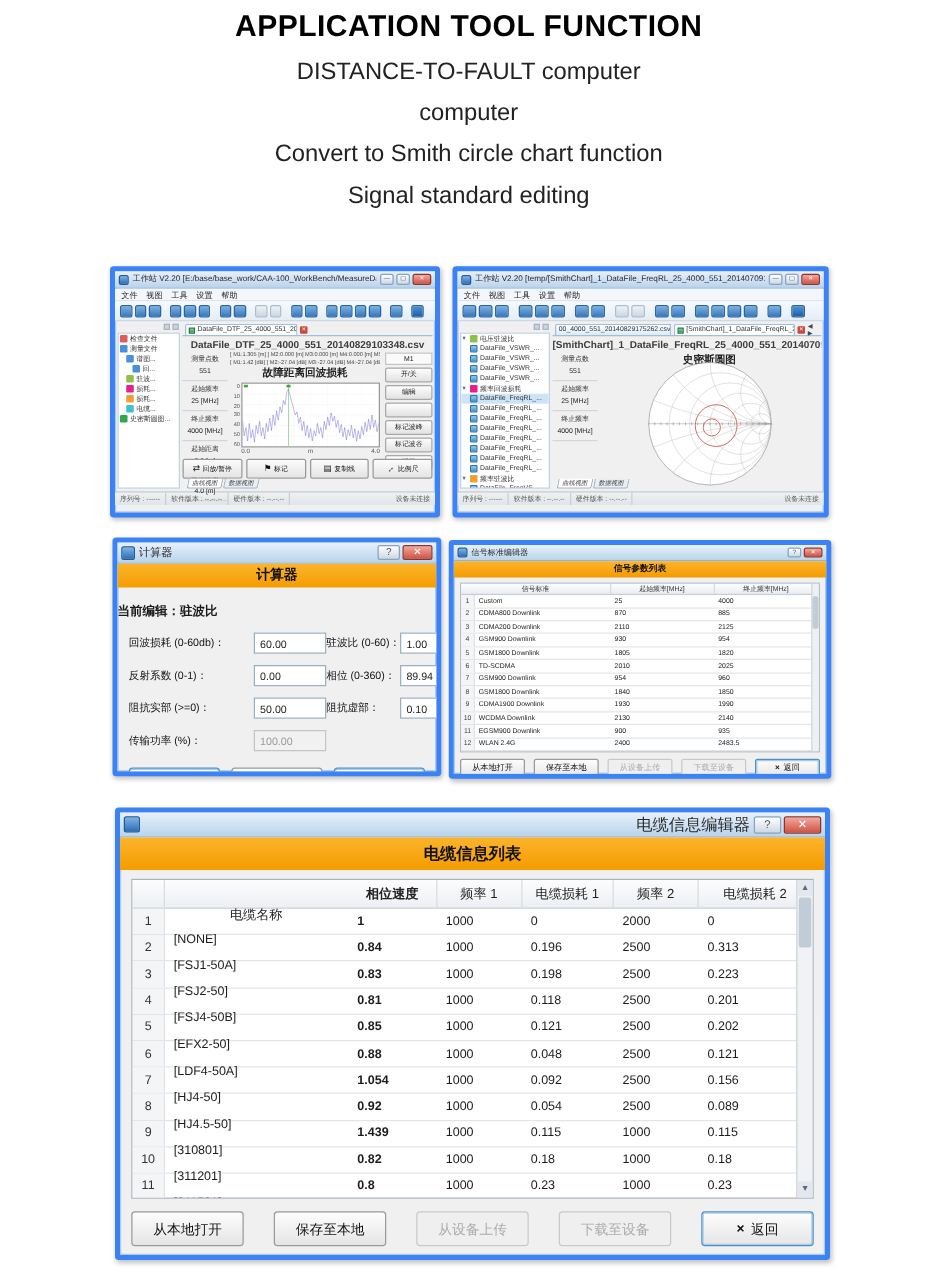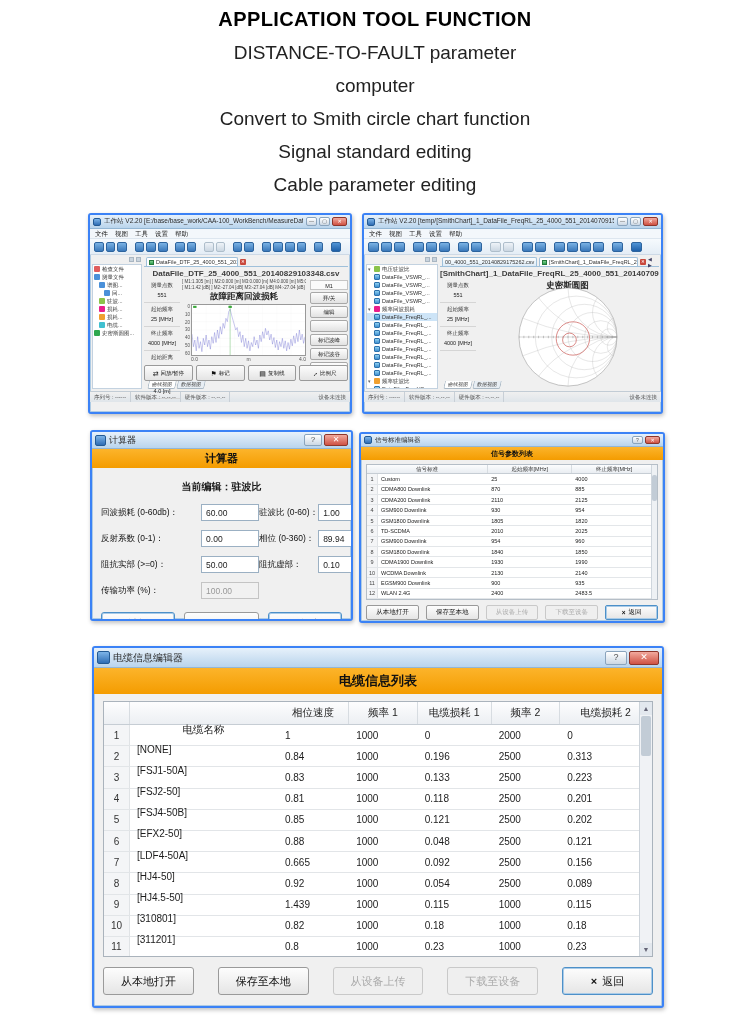--- a/index.html
+++ b/index.html
@@ -2,25 +2,25 @@
 <html><head>
 <meta charset="utf-8">
 <style>
   * { margin:0; padding:0; box-sizing:border-box; }
   html,body { background:#fff; }
   body { width:750px; height:1024px; position:relative; font-family:"Liberation Sans","DejaVu Sans",sans-serif; color:#1a1a1a; overflow:hidden; }
   .page { position:absolute; inset:0; }
 
   
   .hdr { position:absolute; top:0; left:0; width:750px; text-align:center; }
-  .hdr h1 { font-size:20px; font-weight:bold; letter-spacing:.4px; margin-top:8px; color:#000; }
+  .hdr h1 { font-size:24px; font-weight:bold; letter-spacing:.4px; margin-top:8px; color:#000; }
   .hdr .sub { font-size:19px; font-weight:400; color:#222; margin-top:11px; }
 
   
-  .win { position:absolute; background:#f0f0f0; border:2px solid #3b82f6; border-radius:3px; box-shadow:0 0 0 1px #aecbe4 inset, 1px 2px 4px rgba(0,0,0,.25); overflow:hidden; }
+  .win { position:absolute; background:#f0f0f0; border:4px solid #3b82f6; border-radius:3px; box-shadow:0 0 0 1px #aecbe4 inset, 1px 2px 4px rgba(0,0,0,.25); overflow:hidden; }
   .tbar { background:linear-gradient(#e7f1fb,#b9d4ec); border-bottom:1px solid #93b6d4; display:flex; align-items:center; gap:3px; padding:0 3px; }
   .tbar .ttl { flex:1; white-space:nowrap; overflow:hidden; color:#2a2a2a; }
   .winbtns { display:flex; gap:2px; }
   .wbtn { border:1px solid #8aa4bd; border-radius:2px; background:linear-gradient(#fff,#ccd8e4); color:#555; text-align:center; line-height:1; display:flex; align-items:center; justify-content:center; }
   .wbtn.close { background:linear-gradient(#f2a99d,#cf5244); border-color:#8d352b; color:#fff; font-weight:bold; }
   .appico { border-radius:2px; background:linear-gradient(#7db4e8,#2f6db4); border:1px solid #235a94; flex:none; }
 
   
   .winsm .tbar { height:14px; }
   .winsm .ttl { font-size:6.5px; }
@@ -81,21 +81,21 @@
   
   .banner { background:linear-gradient(#fcb42b,#f49c00); color:#111; font-weight:bold; text-align:center; }
 
   
   .calc .tbar { height:17px; }
   .calc .ttl { font-size:9px; }
   .calc .wbtn { width:18px; height:12px; font-size:8px; }
   .calc .wbtn.close { width:24px; }
   .calc .appico { width:11px; height:11px; }
   .calc .banner { height:19px; line-height:19px; font-size:11px; }
-  .curedit { text-align:center; font-size:10px; font-weight:bold; margin:12px 0 10px; }
+  .curedit { font-size:10px; font-weight:bold; margin:12px 0 10px; }
   .cfields { display:grid; grid-template-columns:1fr 1fr; row-gap:9px; padding:0 9px; }
   .cfield { display:flex; align-items:center; }
   .clab { font-size:8.5px; color:#111; flex:1; white-space:nowrap; }
   .cinp { width:58px; height:17px; border:1px solid #9bb0c3; background:#fff; font-size:8.5px; font-family:inherit; padding:0 4px; color:#222; }
   .cinp.dis { background:#f1f1f1; color:#999; border-color:#c4c4c4;margin-left:42px; }
   .cbtns { display:flex; gap:9px; padding:0 9px; margin-top:13px; }
   .cbtn { flex:1; height:23px; border:1px solid #9a9a9a; border-radius:3px; background:linear-gradient(#fefefe,#e6e6e6); font-size:10px; font-family:inherit; color:#111; display:flex; align-items:center; justify-content:center; gap:4px; }
   .cbtn.pri { border:1px solid #4d90c8; box-shadow:0 0 0 1px #a9cbe8 inset; }
 
   
@@ -116,56 +116,55 @@
   .sigscroll { position:absolute; right:0; top:0; bottom:0; width:6px; background:#eef1f4; border-left:1px solid #cfd6dd; }
   .sigscroll .vthumb { top:10px; height:26px; }
   .abtns { display:flex; gap:7px; padding:5px 5px 0; align-items:center; }
   .abtn { flex:1; height:15px; border:1px solid #9a9a9a; border-radius:2px; background:linear-gradient(#fdfdfd,#e5e5e5); font-size:6.5px; color:#111; display:flex; align-items:center; justify-content:center; gap:3px; }
   .abtn.dis { color:#aaa; background:#efefef; border-color:#c9c9c9; }
   .abtn.pri { border:1px solid #4d90c8; box-shadow:0 0 0 1px #a9cbe8 inset; }
   .aico { font-weight:bold; }
 
   
   .cab .tbar { height:20px; }
-  .cab .ttl { font-size:10px; }
+  .cab .ttl { font-size:13px;text-align:right; }
   .cab .wbtn { width:22px; height:14px; font-size:9px; }
   .cab .wbtn.close { width:30px; }
   .cab .appico { width:13px; height:13px; }
   .cab .banner { height:26px; line-height:26px; font-size:13px; }
   .cabtable { margin:7px 9px 0; border:1px solid #aab3bc; background:#fff; height:256px; overflow:hidden; position:relative; }
   .cabhead { display:flex; height:23px; background:linear-gradient(#fdfdfe,#eceff3); border-bottom:1px solid #c6cdd4; font-size:10.5px; color:#222; }
   .chc { display:flex; align-items:center; justify-content:center; border-right:1px solid #d7dce1; }
   .crow { display:flex; height:21.2px; border-bottom:1px solid #e2e5e8; font-size:10px; color:#1c1c1c; align-items:center; }
   .cnum { width:26px; flex:none; background:#f4f5f7; border-right:1px solid #e0e3e6; height:100%; display:flex; align-items:center; justify-content:center; color:#333; }
   .cc { padding-left:7px; overflow:hidden; white-space:nowrap; }
-  .w-name { width:27%;margin-top:28px; } .w-ph { width:13%; } .w-f1 { width:12.5%; } .w-l1 { width:13.5%; } .w-f2 { width:12.5%; } .w-l2 { flex:1; }
+  .w-name { width:27%;margin-top:28px; } .w-ph { width:13%;font-weight:bold; } .w-f1 { width:12.5%; } .w-l1 { width:13.5%; } .w-f2 { width:12.5%; } .w-l2 { flex:1; }
   .cabscroll { position:absolute; right:0; top:0; bottom:0; width:13px; background:#f0f2f5; border-left:1px solid #ccd3da; }
   .cabscroll .arr { height:13px; font-size:7px; color:#667; text-align:center; line-height:13px; background:#e3e8ee; }
   .cabscroll .arr.dn { position:absolute; bottom:0; left:0; right:0; }
   .cabscroll .vthumb { top:14px; height:40px; left:1px; right:1px; }
   .cab .abtns { padding:10px 9px 0; gap:24px; }
   .cab .abtn { height:28px; font-size:11px; border-radius:3px; gap:5px; }
 
   
   .trace { fill:none; stroke:#d06a66; stroke-width:1.6; }
   .smithwrap { flex:1; display:flex; align-items:center; justify-content:center; min-height:0; }
 </style>
 </head>
 <body>
 
 <div class="page">
 
   <div class="hdr">
     <h1>APPLICATION TOOL FUNCTION</h1>
     <div>
-        <div class="sub">DISTANCE-TO-FAULT parameter</div>
+        <div class="sub">DISTANCE-TO-FAULT computer</div>
         <div class="sub">computer</div>
         <div class="sub">Convert to Smith circle chart function</div>
         <div class="sub">Signal standard editing</div>
-        <div class="sub">Cable parameter editing</div>
       </div>
   </div>
 
   <section class="win winsm" style="left:88px;top:213px;width:264px;height:201px;">
     <div class="tbar">
       <span class="appico"></span>
       <span class="ttl">工作站 V2.20 [E:/base/base_work/CAA-100_WorkBench/MeasureData/DataFile_DTF_25_4000_551_20140829103348...</span>
       <span class="winbtns">
         <span class="wbtn">—</span>
         <span class="wbtn">▢</span>
@@ -793,21 +792,21 @@
             <div class="cc w-f1">1000</div>
             <div class="cc w-l1">0.196</div>
             <div class="cc w-f2">2500</div>
             <div class="cc w-l2">0.313</div>
           </div>
           <div class="crow">
             <div class="cnum">3</div>
             <div class="cc w-name">[FSJ2-50]</div>
             <div class="cc w-ph">0.83</div>
             <div class="cc w-f1">1000</div>
-            <div class="cc w-l1">0.133</div>
+            <div class="cc w-l1">0.198</div>
             <div class="cc w-f2">2500</div>
             <div class="cc w-l2">0.223</div>
           </div>
           <div class="crow">
             <div class="cnum">4</div>
             <div class="cc w-name">[FSJ4-50B]</div>
             <div class="cc w-ph">0.81</div>
             <div class="cc w-f1">1000</div>
             <div class="cc w-l1">0.118</div>
             <div class="cc w-f2">2500</div>
@@ -827,21 +826,21 @@
             <div class="cc w-name">[LDF4-50A]</div>
             <div class="cc w-ph">0.88</div>
             <div class="cc w-f1">1000</div>
             <div class="cc w-l1">0.048</div>
             <div class="cc w-f2">2500</div>
             <div class="cc w-l2">0.121</div>
           </div>
           <div class="crow">
             <div class="cnum">7</div>
             <div class="cc w-name">[HJ4-50]</div>
-            <div class="cc w-ph">0.665</div>
+            <div class="cc w-ph">1.054</div>
             <div class="cc w-f1">1000</div>
             <div class="cc w-l1">0.092</div>
             <div class="cc w-f2">2500</div>
             <div class="cc w-l2">0.156</div>
           </div>
           <div class="crow">
             <div class="cnum">8</div>
             <div class="cc w-name">[HJ4.5-50]</div>
             <div class="cc w-ph">0.92</div>
             <div class="cc w-f1">1000</div>

